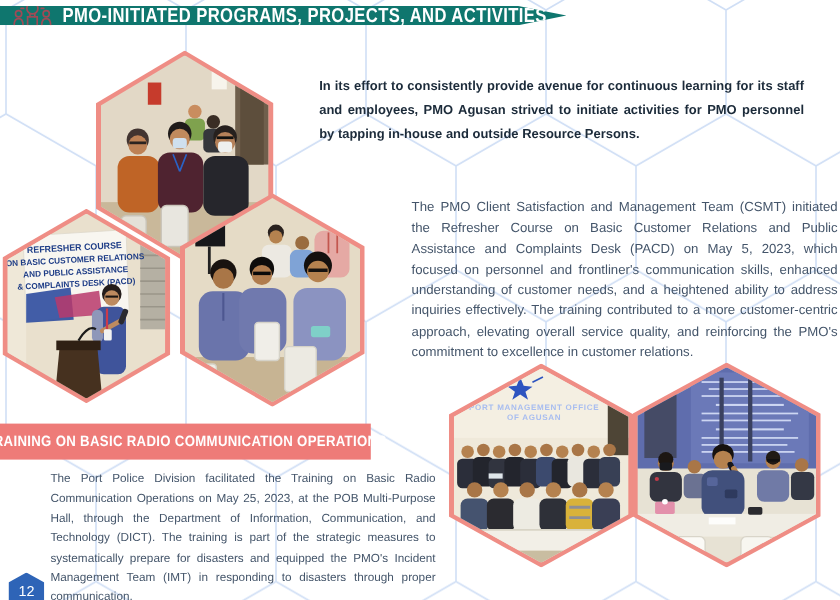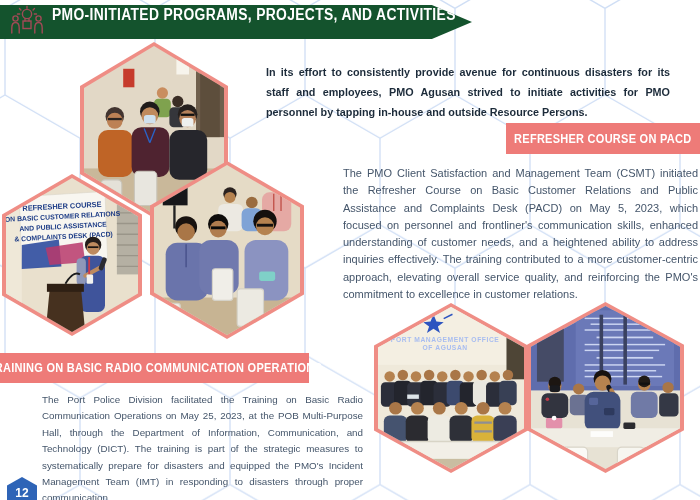--- a/index.html
+++ b/index.html
@@ -5,24 +5,24 @@
   html,body{margin:0;padding:0;background:#ffffff;}
   #stage{
     position:relative;width:700px;height:500px;overflow:hidden;background:#ffffff;
     font-family:"Liberation Sans",sans-serif;
   }
   .abs{position:absolute;}
   
   #bg-pattern{position:absolute;left:0;top:0;z-index:0;}
   
   #header-banner{
-    left:0;top:5px;width:472px;height:34px;z-index:5;
-    background:#14532d;
+    left:0;top:5px;width:472px;height:16px;z-index:5;
+    background:#0f766e;
     clip-path:polygon(0 0,91.5% 0,100% 50%,91.5% 100%,0 100%);
-    display:flex;align-items:flex-start;
+    display:flex;align-items:center;
   }
   #header-icon{margin-left:10px;flex:0 0 auto;}
   #page-title{
     color:#ffffff;font-weight:700;font-size:16.5px;letter-spacing:.4px;
     white-space:nowrap;display:inline-block;transform:scale(.84,1.02);
     transform-origin:left center;margin-left:8px;
   }
   
   .red-banner{
     background:#ee7b78;z-index:5;display:flex;align-items:center;justify-content:center;
@@ -55,21 +55,21 @@
   #hex-audience{left:80px;top:42px;width:148px;height:176px;}
   #hex-podium{left:2px;top:174px;width:140px;height:162px;}
   #hex-participants{left:150px;top:161px;width:154px;height:178px;z-index:4;}
   #hex-group{left:374px;top:303px;width:154px;height:170px;}
   #hex-discussion{left:527px;top:302px;width:157px;height:171px;}
   
   #page-number-badge{
     left:7px;top:477px;width:30px;height:34px;background:#2e64b7;z-index:6;
     display:flex;align-items:flex-start;justify-content:center;
   }
-  #page-number{color:#fff;font-weight:700;font-size:12px;margin-top:9px;}
+  #page-number{color:#fff;font-weight:400;font-size:12px;margin-top:9px;}
 </style>
 </head>
 <body>
 
 <div id="stage">
 
   <svg id="bg-pattern" width="700" height="500" aria-hidden="true">
     <defs>
       <pattern id="hexpat" width="150" height="259.8" patternUnits="userSpaceOnUse" patternTransform="translate(5,-35)">
         <path d="M75 0 L0 43.3 L0 129.9 L75 173.2 L150 129.9 L150 43.3 Z M75 173.2 L75 259.8" fill="none" stroke="#cfdef5" stroke-width="1.3"></path>
@@ -87,25 +87,22 @@
         <path d="M15 16 v-2.4 M19 16 v-2.4"></path>
         <circle cx="5.5" cy="13.5" r="2.6"></circle>
         <path d="M1.8 23 q0-5.5 3.7-5.5 q3.7 0 3.7 5.5 M1.8 23 v5 M9.2 23 v5"></path>
         <circle cx="28.5" cy="13.5" r="2.6"></circle>
         <path d="M24.8 23 q0-5.5 3.7-5.5 q3.7 0 3.7 5.5 M24.8 23 v5 M32.2 23 v5"></path>
       </g>
     </svg>
     <span id="page-title">PMO-INITIATED PROGRAMS, PROJECTS, AND ACTIVITIES</span>
   </div>
 
-  <div id="intro-text" class="abs para">In its effort to consistently provide avenue for continuous disasters for its staff and employees, PMO Agusan strived to initiate activities for PMO personnel by tapping in-house and outside Resource Persons.</div>
-
-  <div id="banner-pacd" class="abs red-banner">
-    <span class="bl">REFRESHER COURSE ON PACD</span>
-  </div>
+  <div id="intro-text" class="abs para">In its effort to consistently provide avenue for continuous learning for its staff and employees, PMO Agusan strived to initiate activities for PMO personnel by tapping in-house and outside Resource Persons.</div>
+
   <div id="pacd-text" class="abs para">The PMO Client Satisfaction and Management Team (CSMT) initiated the Refresher Course on Basic Customer Relations and Public Assistance and Complaints Desk (PACD) on May 5, 2023, which focused on personnel and frontliner's communication skills, enhanced understanding of customer needs, and a heightened ability to address inquiries effectively. The training contributed to a more customer-centric approach, elevating overall service quality, and reinforcing the PMO's commitment to excellence in customer relations.</div>
 
   <div id="banner-radio" class="abs red-banner">
     <span class="bl">TRAINING ON BASIC RADIO COMMUNICATION OPERATIONS</span>
   </div>
   <div id="radio-text" class="abs para">The Port Police Division facilitated the Training on Basic Radio Communication Operations on May 25, 2023, at the POB Multi-Purpose Hall, through the Department of Information, Communication, and Technology (DICT). The training is part of the strategic measures to systematically prepare for disasters and equipped the PMO's Incident Management Team (IMT) in responding to disasters through proper communication.</div>
 
   <div id="hex-audience" class="abs hex hex-frame">
     <div class="hex hex-photo">
       <svg viewBox="0 0 100 118" preserveAspectRatio="none">

